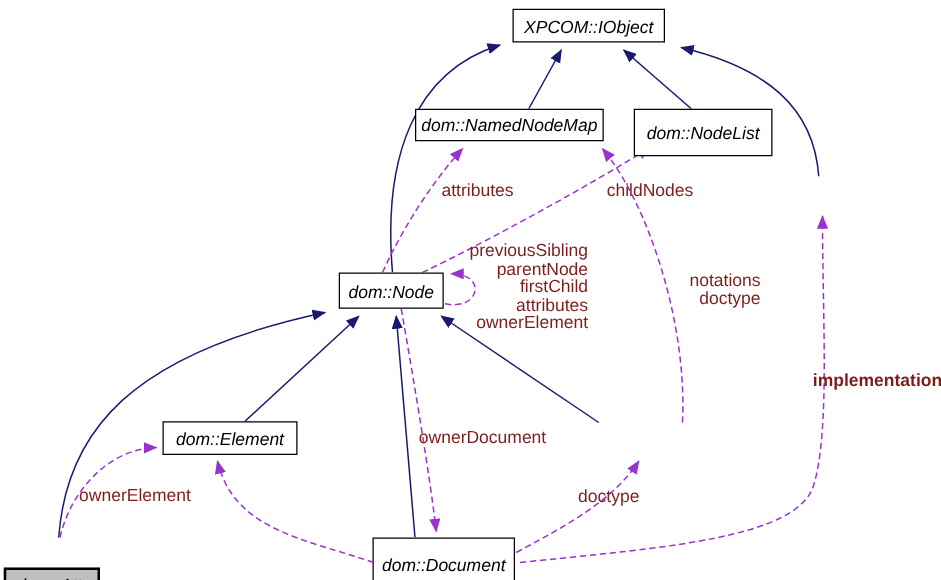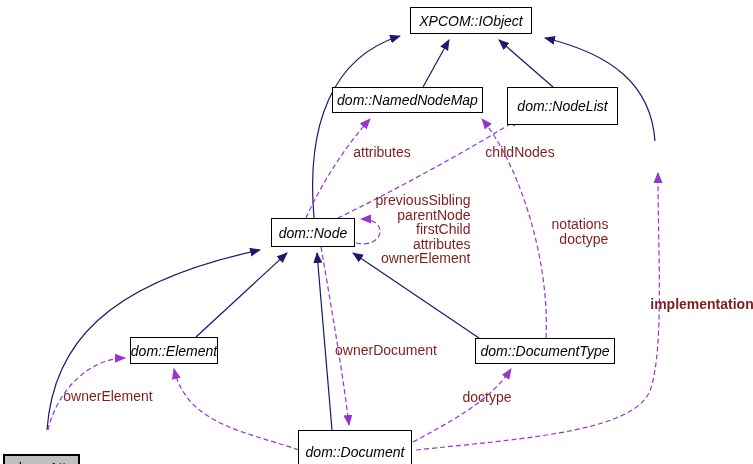--- a/index.html
+++ b/index.html
@@ -86,22 +86,21 @@
       <path d="M 48,430 C 56,394 86,359 125,358" marker-end="url(#arrow-purple)"></path>
       <path d="M 413,442 C 452,421 490,401 511,369" marker-end="url(#arrow-purple)"></path>
       <path d="M 416,450 C 530,438 638,431 651,388 C 664,344 658,256 658,173" marker-end="url(#arrow-purple)"></path>
     </g>
   </svg>
 
   <div class="uml-node" style="left:410px; top:7px;  width:122px; height:27px;">XPCOM::IObject</div>
   <div class="uml-node" style="left:332px; top:87px; width:151px; height:26px;">dom::NamedNodeMap</div>
   <div class="uml-node" style="left:507px; top:87px; width:111px; height:38px;">dom::NodeList</div>
   <div class="uml-node" style="left:271px; top:218px;width:84px;  height:29px;">dom::Node</div>
-  <div class="uml-node" style="left:130px; top:337px;width:88px; height:27px;">dom::Element</div>
-  <div class="uml-node" style="left:475px; top:338px;width:140px; height:26px;">dom::DocumentType</div>
+  <div class="uml-node" style="left:130px; top:337px;width:108px; height:27px;">dom::Element</div>
   <div class="uml-node highlight" style="left:3px; top:430px; width:77px; height:28px;">dom::Attr</div>
   <div class="uml-node" style="left:298px; top:430px;width:114px; height:44px;">dom::Document</div>
 
   <div class="edge-label" style="left:382px; top:152px;">attributes</div>
   <div class="edge-label" style="left:520px; top:152px;">childNodes</div>
 
   <div class="edge-label" style="left:423px; top:229px;">
     <div>previousSibling</div>
     <div>parentNode</div>
     <div>firstChild</div>

